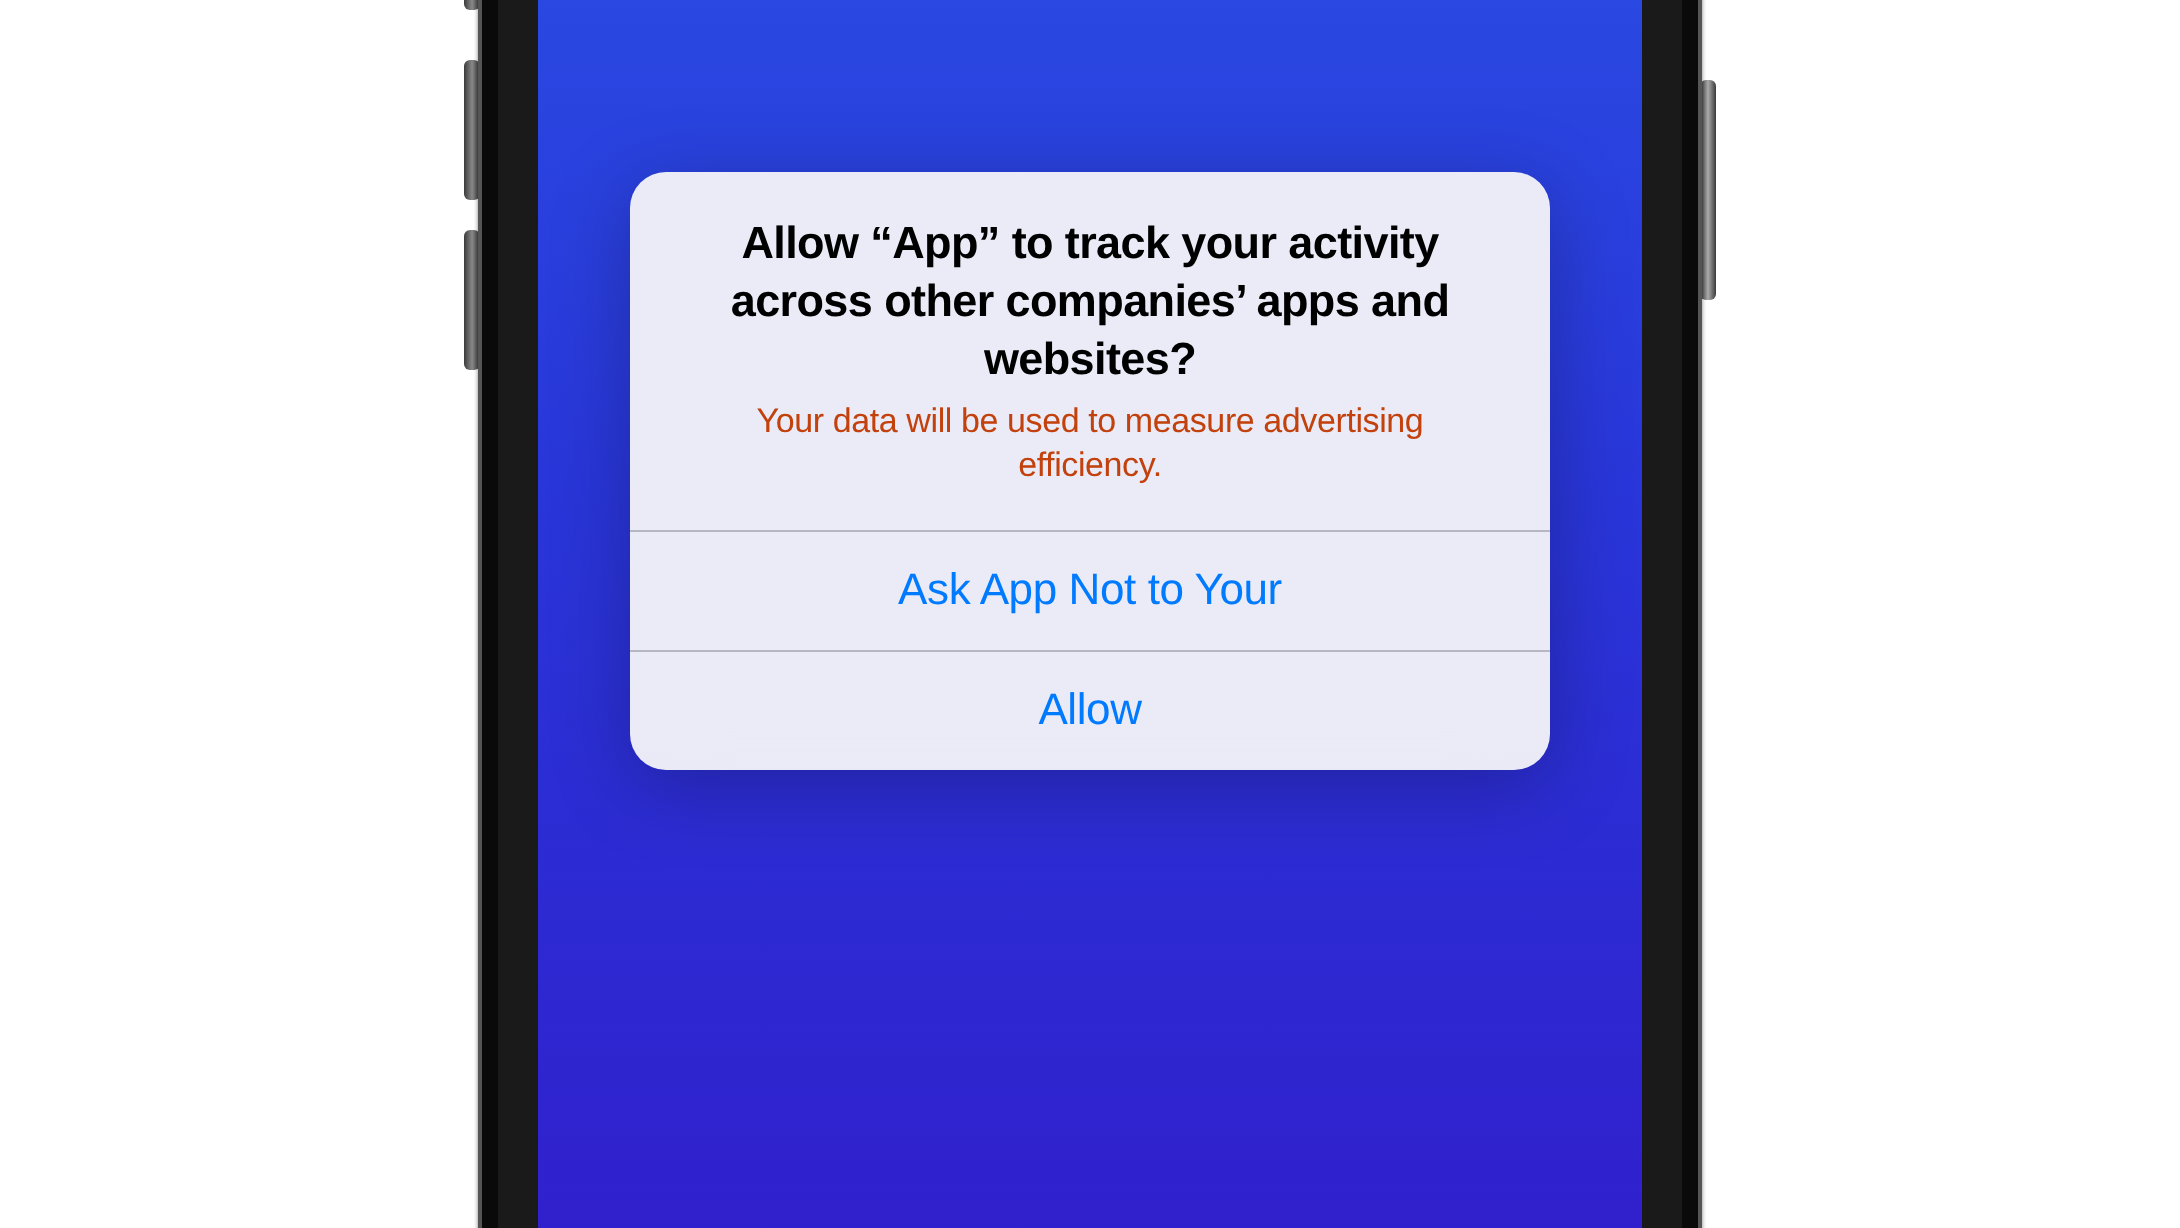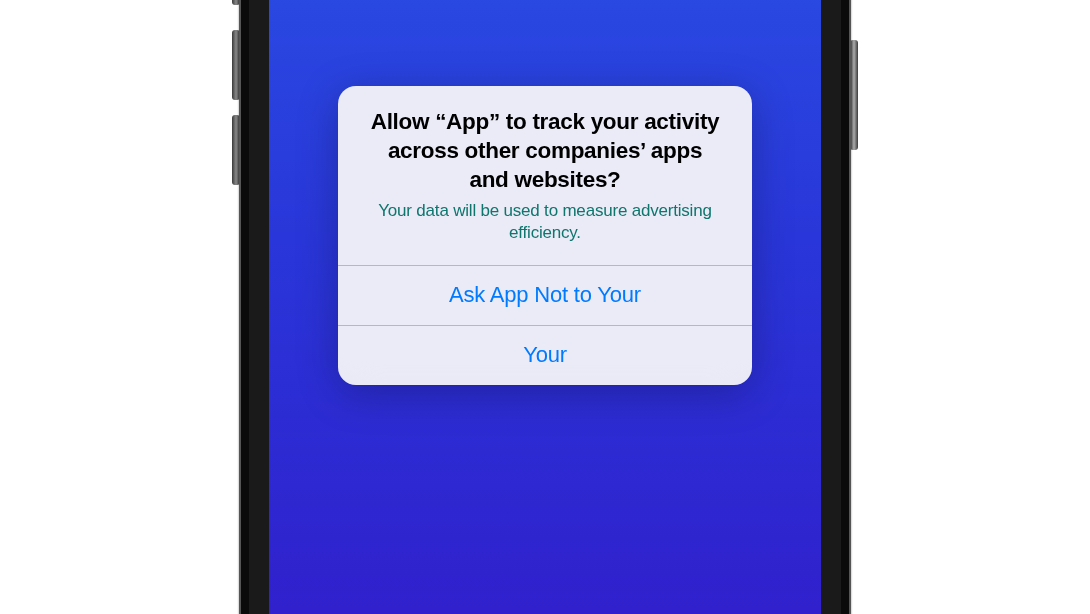--- a/index.html
+++ b/index.html
@@ -74,21 +74,21 @@
       bottom: 16px;
       background: linear-gradient(180deg, #2a4fe5 0%, #2936d9 40%, #3318c8 100%);
       border-radius: 44px;
       overflow: hidden;
     }
     .alert {
       position: absolute;
       left: 50%;
       transform: translateX(-50%);
       top: 190px;
-      width: 414px;
+      width: 460px;
       background: rgba(242, 242, 247, 0.96);
       border-radius: 18px;
       overflow: hidden;
       box-shadow: 0 8px 40px rgba(0,0,0,0.25);
       backdrop-filter: blur(20px);
     }
     .alert-content {
       padding: 22px 22px 20px 22px;
       text-align: center;
     }
@@ -98,21 +98,21 @@
       line-height: 1.28;
       color: #000;
       letter-spacing: -0.3px;
       margin-bottom: 6px;
       padding: 0 6px;
     }
     .alert-message {
       font-size: 17px;
       font-weight: 400;
       line-height: 1.3;
-      color: #0f766e;
+      color: #c2410c;
       letter-spacing: -0.2px;
       padding: 0 18px;
     }
     .alert-actions {
       display: flex;
       flex-direction: column;
     }
     .alert-button {
       border: none;
       background: transparent;
@@ -136,18 +136,18 @@
   <div class="phone-side-button btn-right"></div>
   <div class="phone-body">
     <div class="phone-screen">
       <div class="alert">
         <div class="alert-content">
           <div class="alert-title">Allow “App” to track your activity across other companies’ apps and websites?</div>
           <div class="alert-message">Your data will be used to measure advertising efficiency.</div>
         </div>
         <div class="alert-actions">
           <button class="alert-button">Ask App Not to Your</button>
-          <button class="alert-button">Your</button>
+          <button class="alert-button">Allow</button>
         </div>
       </div>
     </div>
   </div>
 </div>
 
 </body></html>

